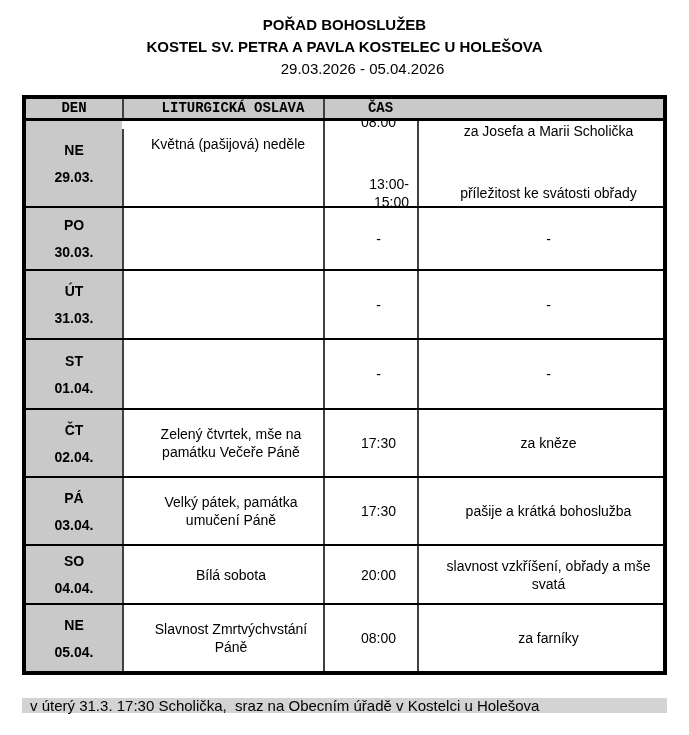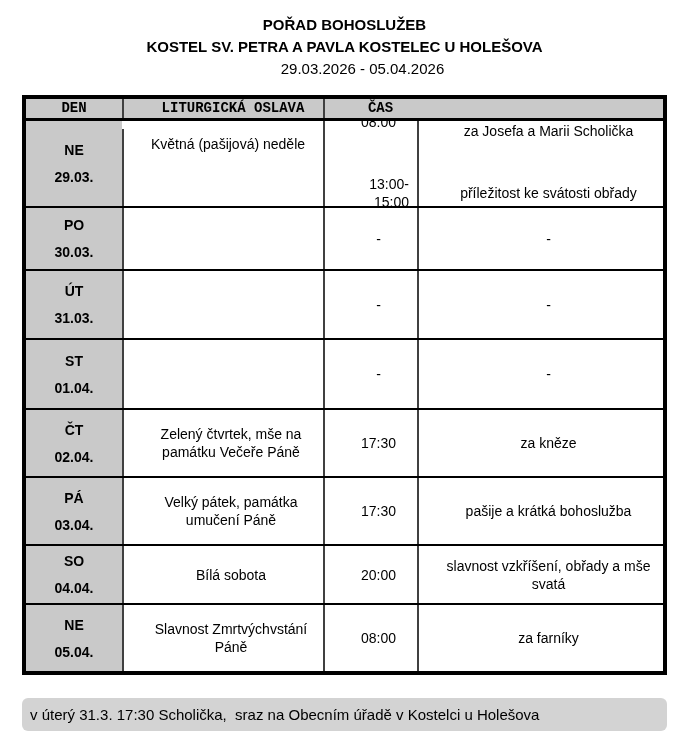--- a/index.html
+++ b/index.html
@@ -91,28 +91,27 @@
     display: flex; align-items: flex-end; justify-content: center;
     text-align: right;
     padding-bottom: 4px;
     margin-top: 44px;
   }
 
   
   .footer-note {
     box-sizing: border-box;
     margin: 23px 22px 0 22px;
-    height: 33px;
+    height: 15px;
     background: var(--footer-gray, #d3d3d3);
     display: flex;
     align-items: center;
     padding-left: 8px;
     font-size: 15px;
     white-space: pre;
-    border-radius: 6px;
   }
 </style>
 </head>
 <body>
 
 <div class="page">
 
   <div class="titles">
     <div class="title-line">POŘAD BOHOSLUŽEB</div>
     <div class="title-line">KOSTEL SV. PETRA A PAVLA KOSTELEC U HOLEŠOVA</div>

